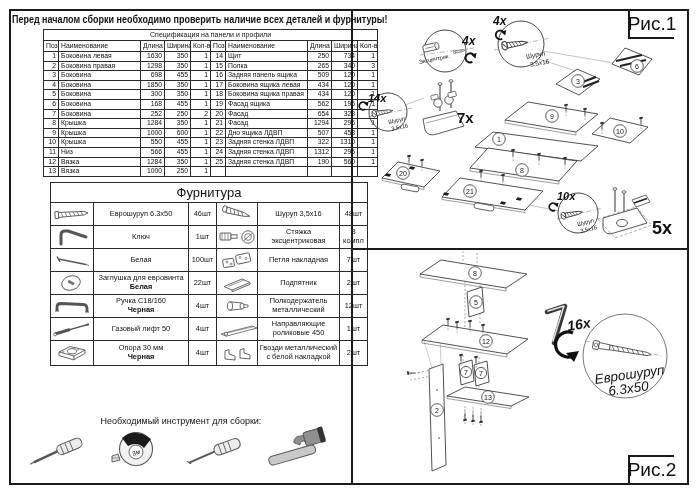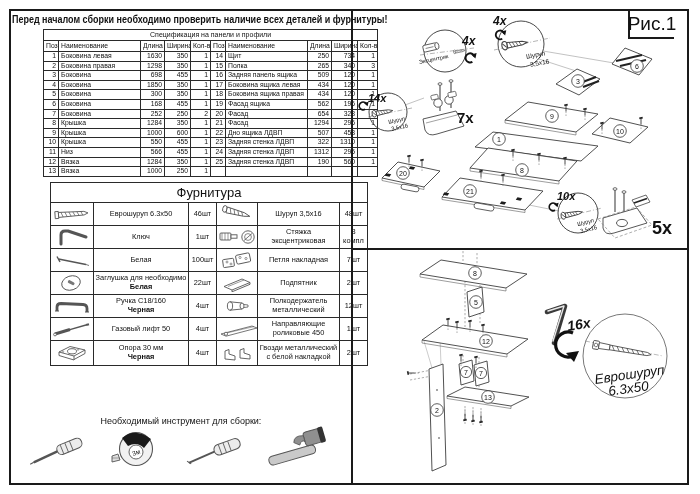--- a/index.html
+++ b/index.html
@@ -336,21 +336,21 @@
       <td>7шт</td>
     </tr>
     <tr>
       <td>
               <svg width="30" height="20" viewBox="0 0 30 20">
                 <ellipse cx="14" cy="10" rx="9.5" ry="7" transform="rotate(-18 14 10)" fill="#fff" stroke="#555" stroke-width="0.9"></ellipse>
                 <rect x="11" y="8" width="7" height="3" rx="1.2" transform="rotate(28 14 9)" fill="#777"></rect>
               </svg>
             </td>
       <td>
-              <div>Заглушка для необходимо</div>
+              <div>Заглушка для евровинта</div>
               <div class="b">Белая</div>
             </td>
       <td>22шт</td>
       <td>
               <svg width="34" height="18" viewBox="0 0 34 18">
                 <g stroke="#555" fill="#fff" stroke-width="0.9">
                   <path d="M4,12.5 L22,5 L30,8.5 L12,16 Z"></path>
                   <path d="M8,12.5 L24,6" stroke-width="0.6" fill="none"></path>
                   <path d="M12,16 L12,17.8 L30,10.3 L30,8.5" fill="none"></path>
                 </g>
@@ -787,15 +787,18 @@
       <g>
             <circle cx="84" cy="160" r="6.3" fill="#fff" stroke="#333" stroke-width="0.8"></circle>
             <text x="84" y="162.5" text-anchor="middle" font-size="7">2</text>
           </g>
     </g>
   </svg>
 
   <div class="figlabel" style="left:617px;top:0;border-width:0 0 2px 2px">
         <span>Рис.1</span>
       </div>
+  <div class="figlabel" style="left:617px;top:444px;border-width:2px 0 0 2px">
+        <span>Рис.2</span>
+      </div>
 
 </div>
 </div>
 
 </body></html>

